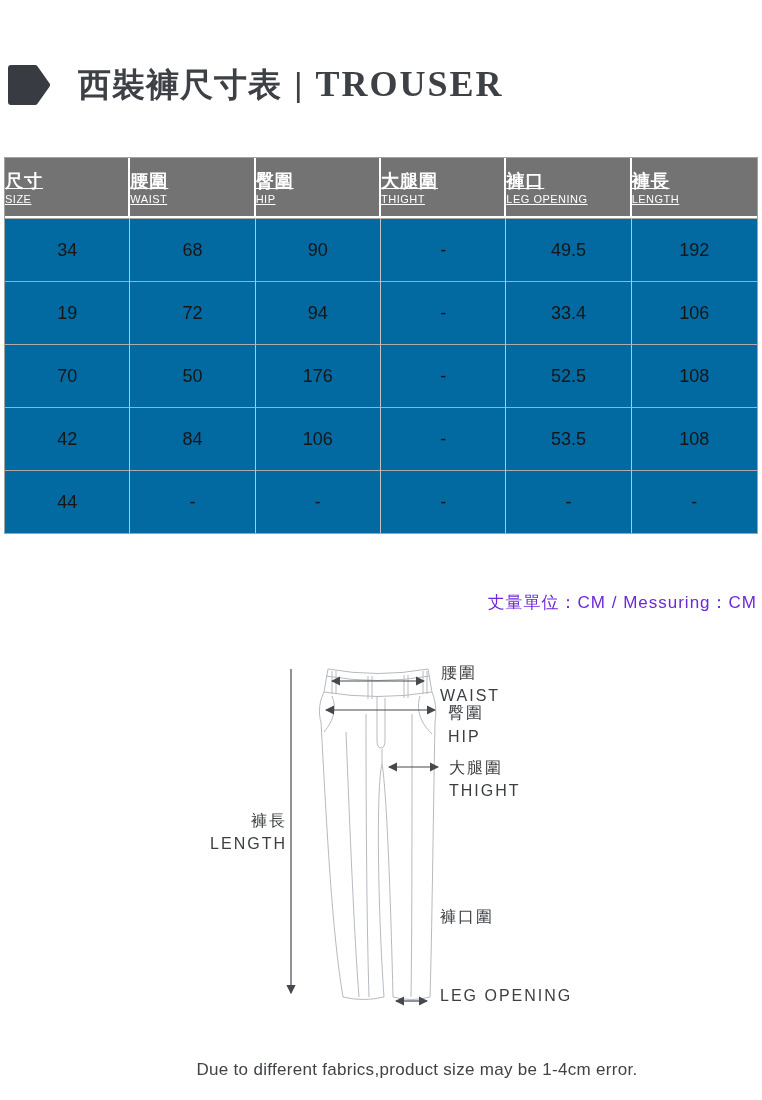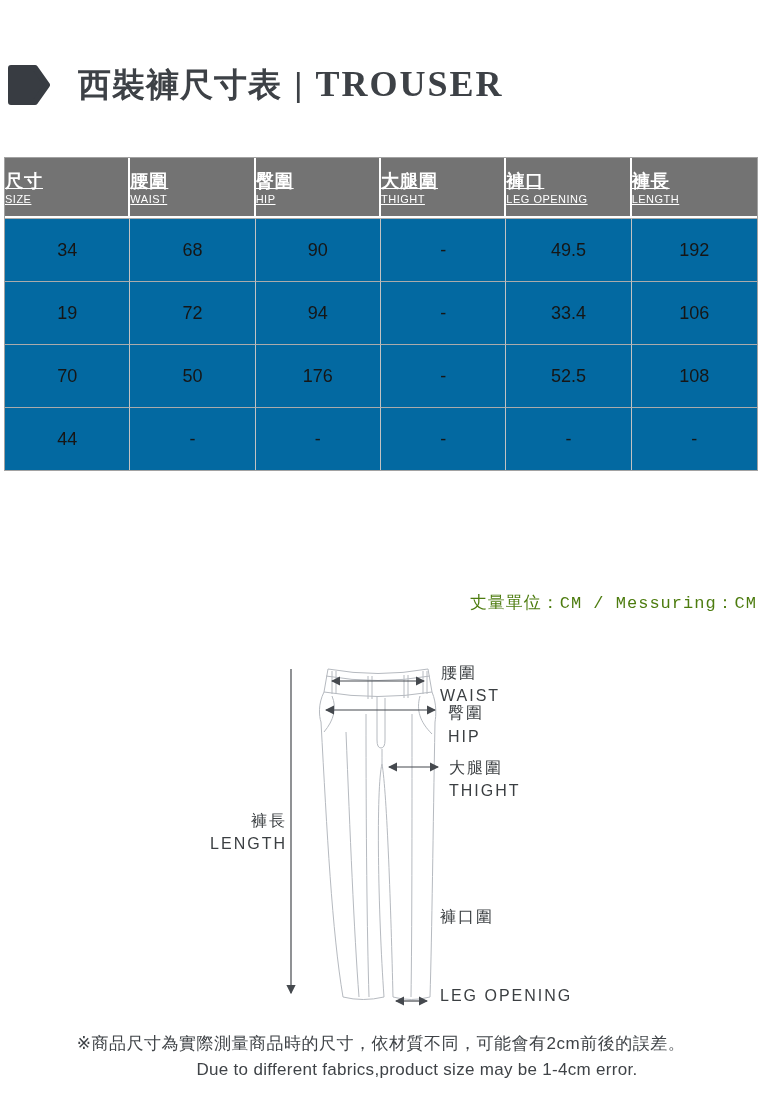--- a/index.html
+++ b/index.html
@@ -23,22 +23,22 @@
                  vertical-align:middle;text-align:left;text-decoration:underline;}
   .size-table th:last-child{border-right:none;}
   .th-zh{font-size:18px;font-weight:bold;letter-spacing:1px;}
   .th-en{font-size:11px;margin-top:0;letter-spacing:.5px;font-weight:normal;}
   .size-table td{height:60px;text-align:center;vertical-align:middle;font-size:18px;
                  color:#161616;border-right:1px solid #c2c2c2;border-top:1px solid #ababab;
                  background:#0369a1;}
   .size-table td:last-child{border-right:none;}
 
   
-  .unit-note{position:absolute;top:591px;right:5px;font-size:17px;color:#4d7c0f;
-             letter-spacing:1px;white-space:nowrap;font-family:Liberation Mono, monospace;}
+  .unit-note{position:absolute;top:591px;right:5px;font-size:17px;color:#6d28d9;
+             letter-spacing:1px;white-space:nowrap;}
 
   
   .diagram-svg{position:absolute;left:220px;top:652px;}
   .dlabel{position:absolute;color:#3b3f42;font-size:16px;letter-spacing:2px;
           white-space:nowrap;line-height:18px;}
   .lbl-waist-zh{left:441px;top:664px;}
   .lbl-waist-en{left:440px;top:687px;}
   .lbl-hip-zh{left:448px;top:704px;}
   .lbl-hip-en{left:448px;top:728px;}
   .lbl-thigh-zh{left:449px;top:759px;}
@@ -116,20 +116,28 @@
         </tr>
         <tr>
           <td>70</td>
           <td>50</td>
           <td>176</td>
           <td>-</td>
           <td>52.5</td>
           <td>108</td>
         </tr>
         <tr>
+          <td>42</td>
+          <td>84</td>
+          <td>106</td>
+          <td>-</td>
+          <td>53.5</td>
+          <td>108</td>
+        </tr>
+        <tr>
           <td>44</td>
           <td>-</td>
           <td>-</td>
           <td>-</td>
           <td>-</td>
           <td>-</td>
         </tr>
       </tbody>
   </table>
 
@@ -188,16 +196,15 @@
   <div class="dlabel lbl-waist-en">WAIST</div>
   <div class="dlabel lbl-hip-zh">臀圍</div>
   <div class="dlabel lbl-hip-en">HIP</div>
   <div class="dlabel lbl-thigh-zh">大腿圍</div>
   <div class="dlabel lbl-thigh-en">THIGHT</div>
   <div class="dlabel lbl-length-zh">褲長</div>
   <div class="dlabel lbl-length-en">LENGTH</div>
   <div class="dlabel lbl-legopen-zh">褲口圍</div>
   <div class="dlabel lbl-legopen-en">LEG OPENING</div>
 
-  <div class="footer-zh">※商品尺寸為實際測量商品時的尺寸，依材質不同，可能會有2cm前後的誤差。</div>
   <div class="footer-en">Due to different fabrics,product size may be 1-4cm error.</div>
 
 </div>
 
 </body></html>

